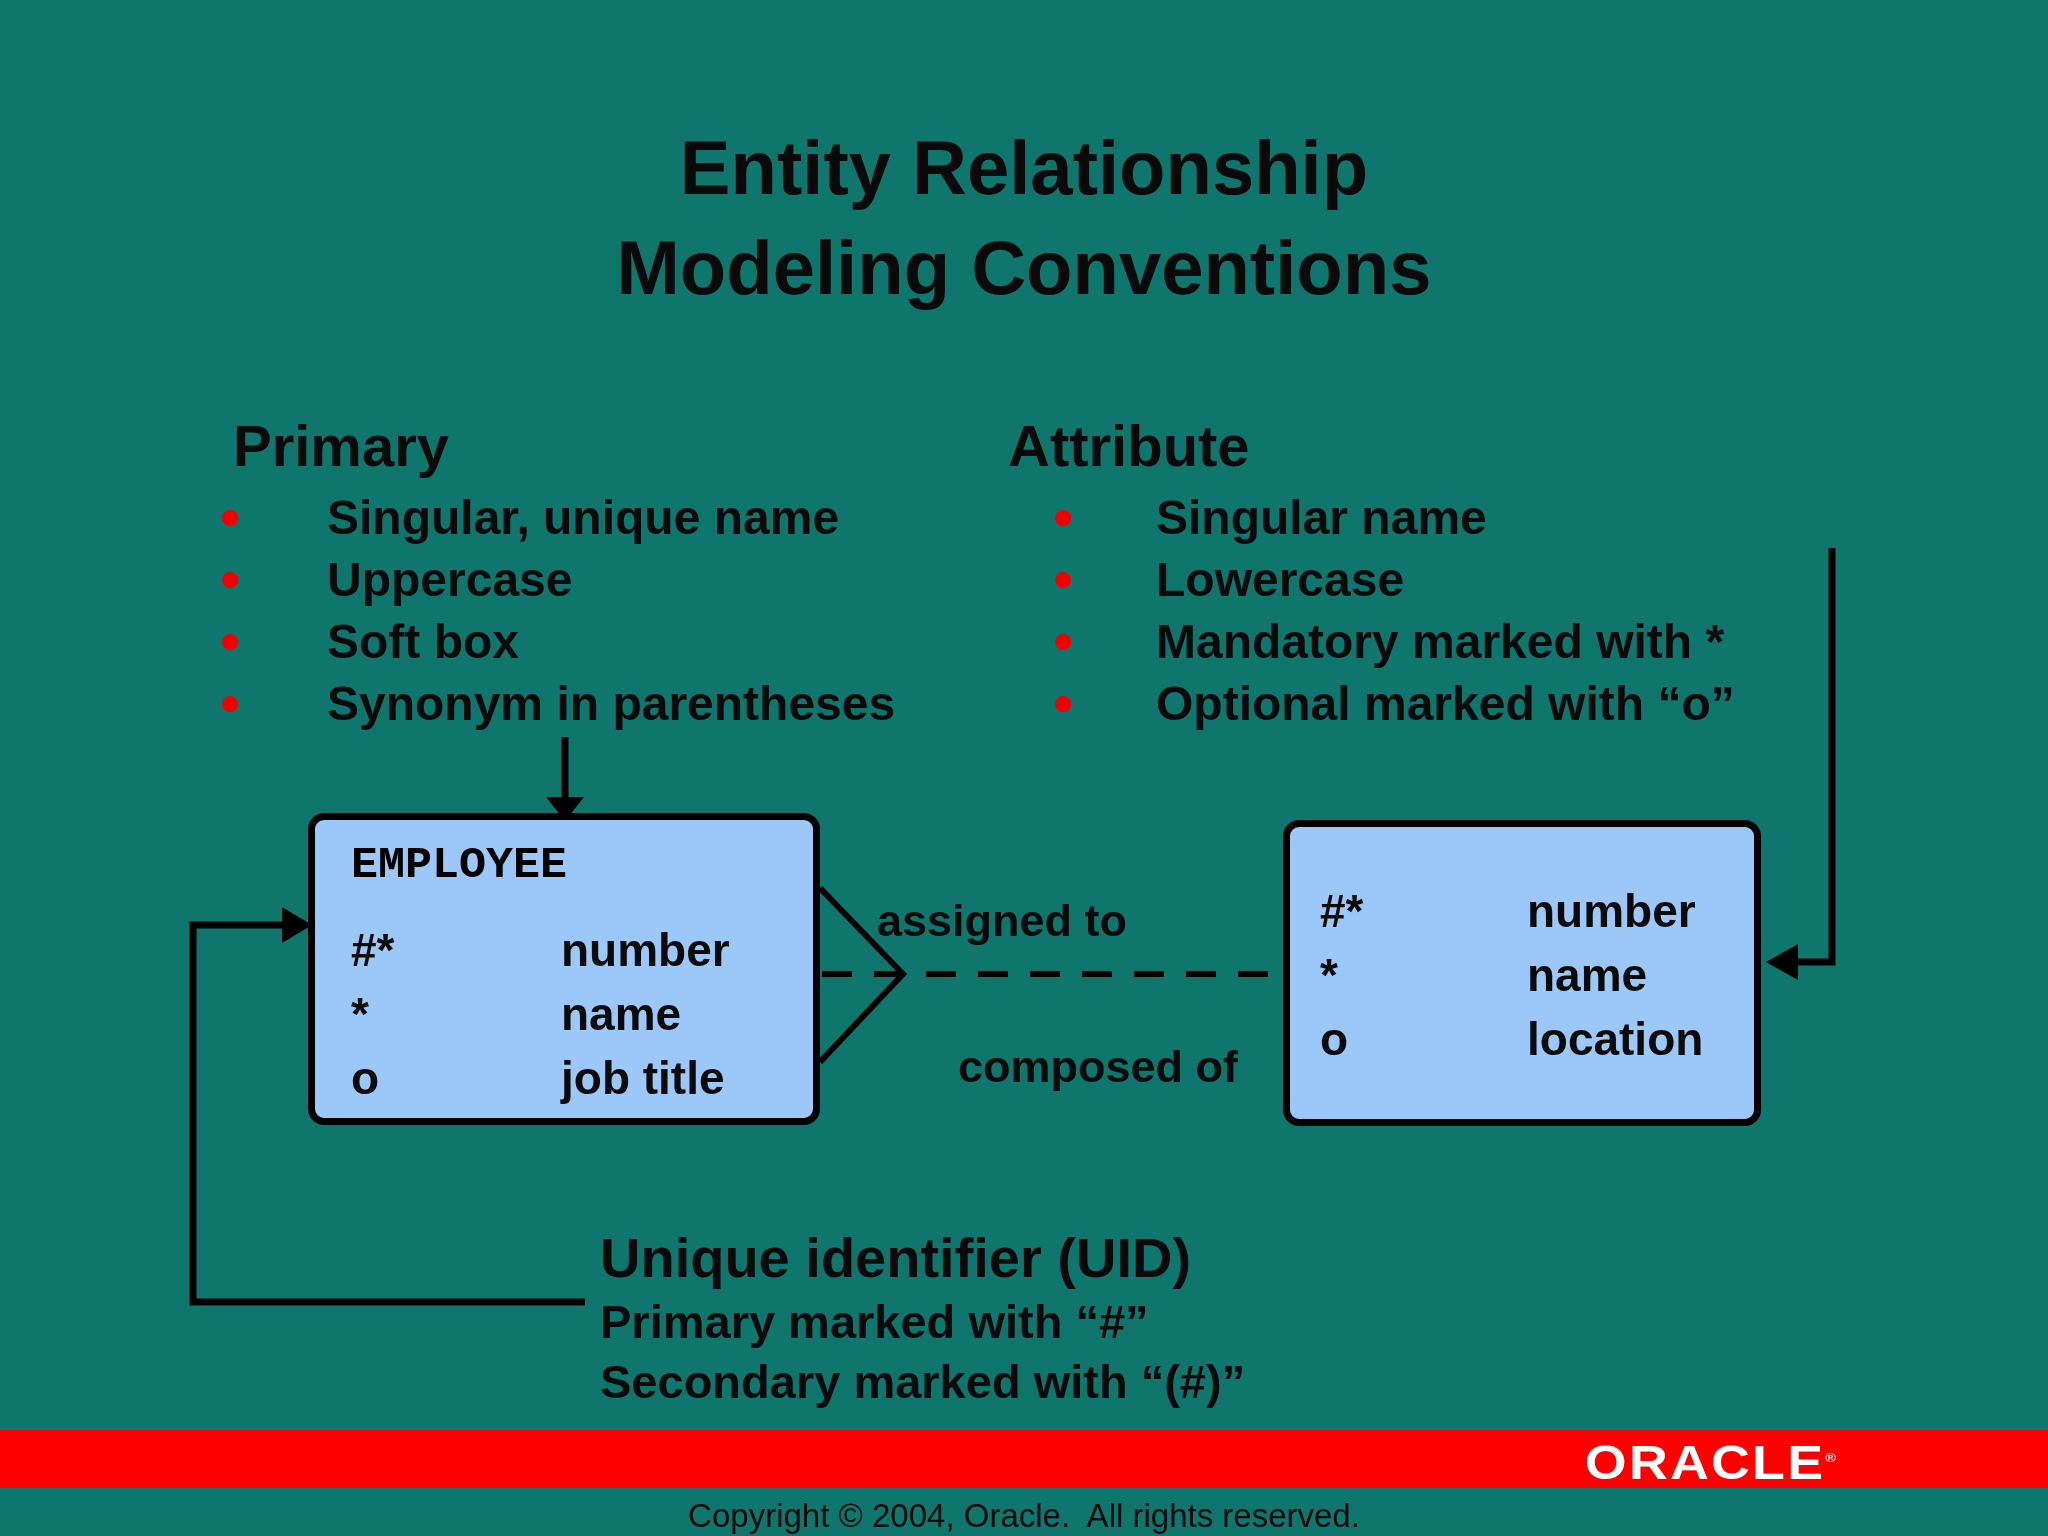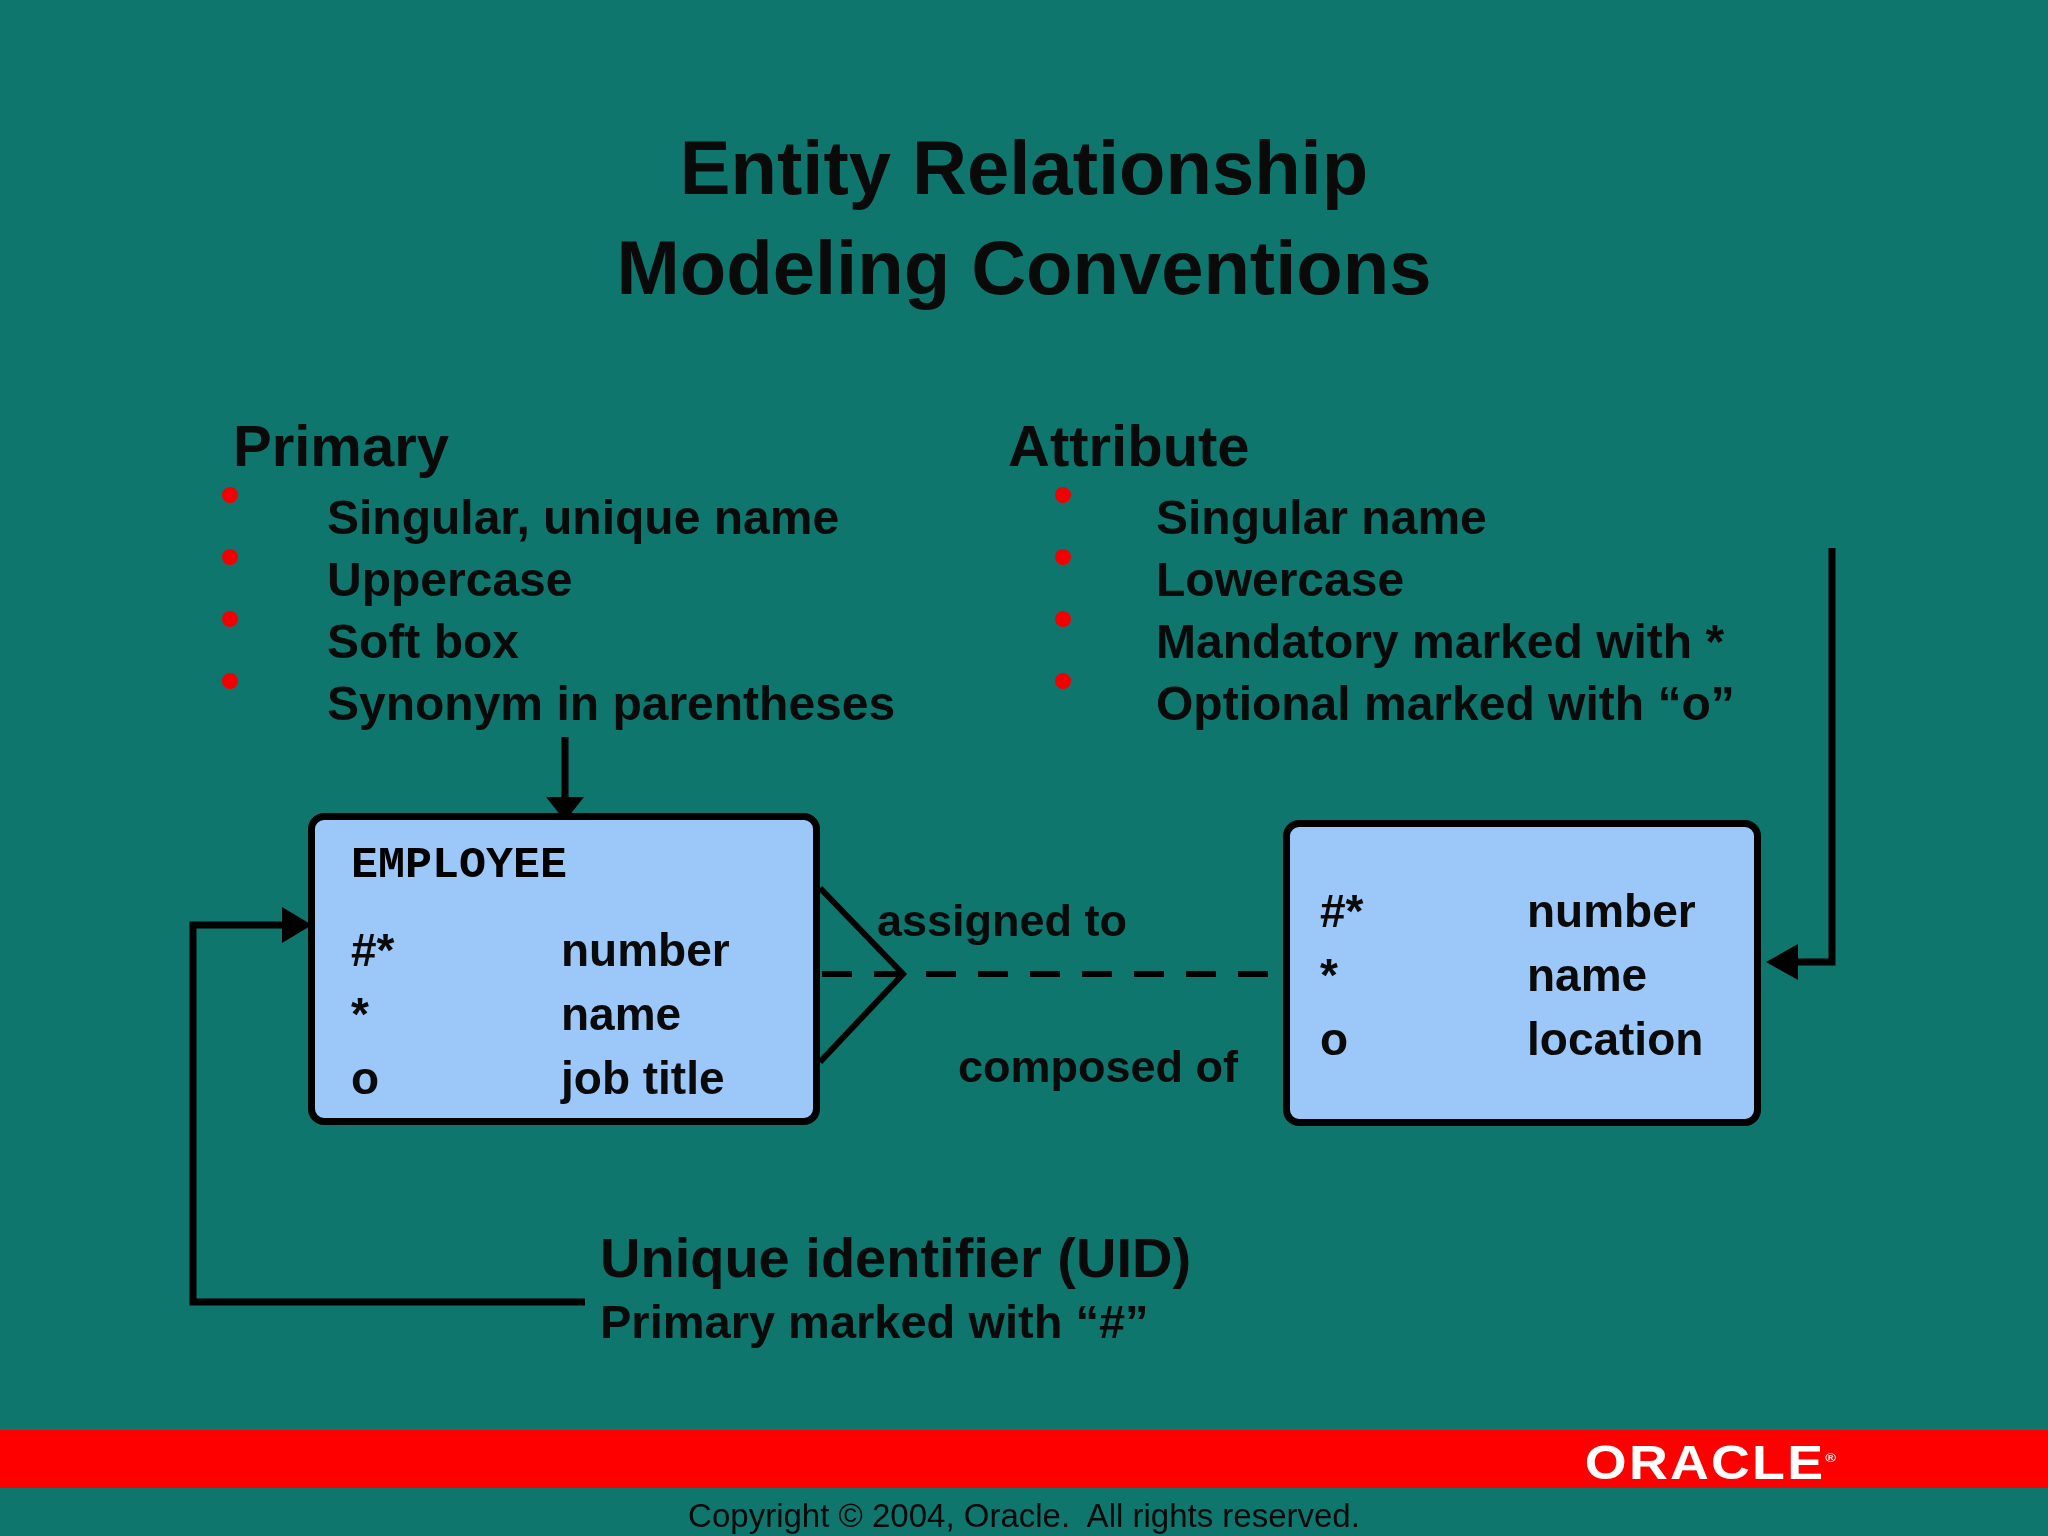--- a/index.html
+++ b/index.html
@@ -11,21 +11,21 @@
          font-weight:bold;font-size:76px;line-height:100px}
   .title .tl{display:block}
 
   .heading{position:absolute;font-size:58px;font-weight:bold;line-height:70px}
   #entity-heading{left:233px;top:411px}
   #attribute-heading{left:1008px;top:411px}
 
   .bullets{position:absolute}
   #entity-bullets{left:222px;top:487px}
   #attribute-bullets{left:1055px;top:487px}
-  .brow{display:flex;height:62px;}
+  .brow{display:flex;height:62px;align-items:center}
   .dot{width:16px;height:16px;border-radius:50%;background:#f20000;flex:0 0 16px}
   .btext{font-size:48px;font-weight:bold;line-height:62px;white-space:nowrap}
   #entity-bullets .btext{margin-left:89px}
   #attribute-bullets .btext{margin-left:85px}
 
   .overlay{position:absolute;left:0;top:0;width:2048px;height:1536px}
 
   .ebox{position:absolute;background:#9CC7F9;border:7px solid #000000;border-radius:16px}
   #employee-box{left:308px;top:813px;width:512px;height:312px;padding:22px 0 0 36px}
   #department-box{left:1283px;top:820px;width:478px;height:306px;padding:24px 0 0 30px}
@@ -156,20 +156,21 @@
       </div>
     </div>
   </div>
 
   <div class="rel-label" id="rel-top">assigned to</div>
   <div class="rel-label" id="rel-bottom">composed of</div>
 
   <div class="uid">
     <div class="uid-h">Unique identifier (UID)</div>
     <div class="uid-l">Primary marked with “#”</div>
+    <div class="uid-l">Secondary marked with “(#)”</div>
   </div>
 
   <div class="footer-bar">
     <div class="oracle"><span>ORACLE</span><span class="reg">®</span></div>
   </div>
 
   <div class="copyright">Copyright © 2004, Oracle.  All rights reserved.</div>
 
 </div>
 

